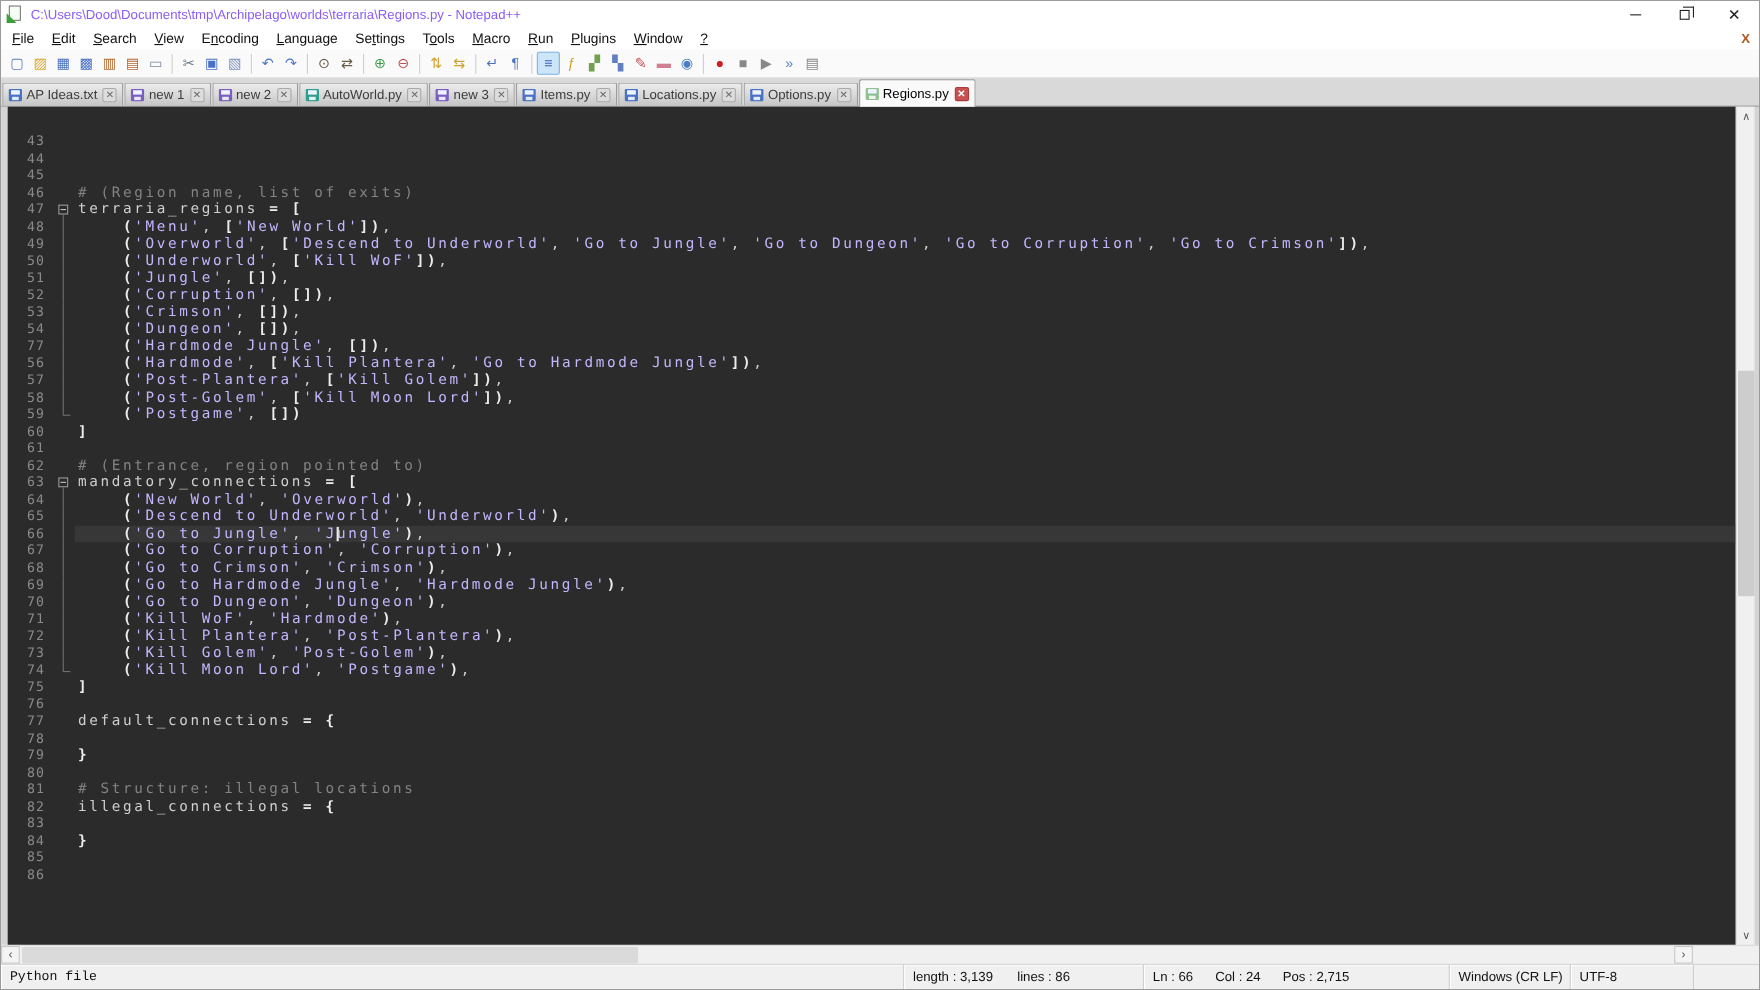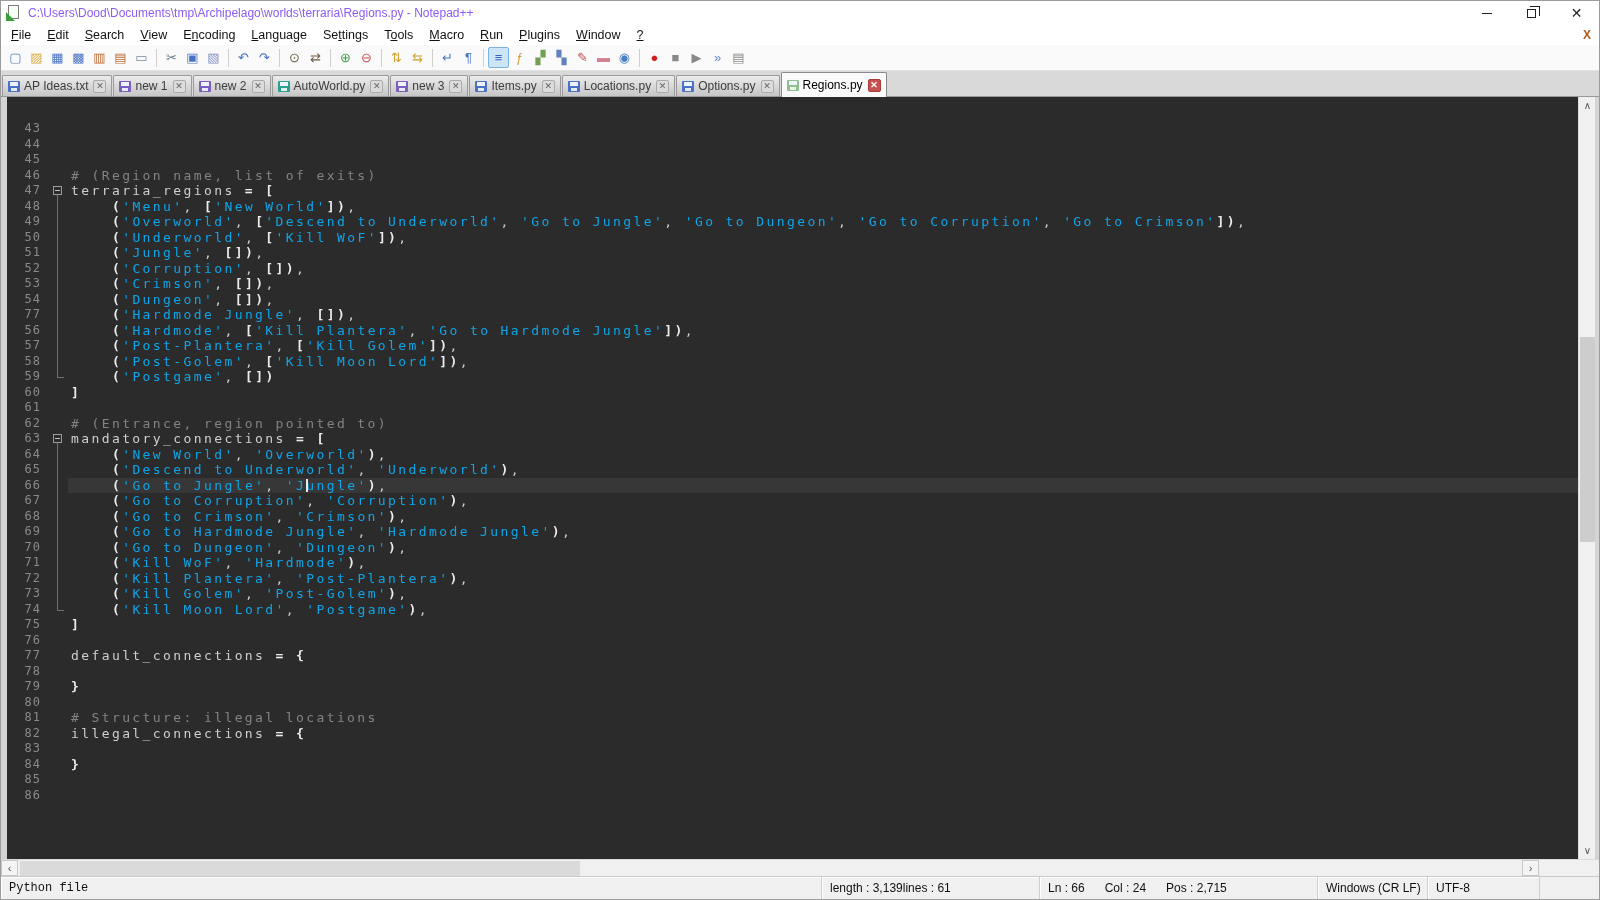--- a/index.html
+++ b/index.html
@@ -51,41 +51,41 @@
   .line { display:flex; height:15.5px; line-height:15.5px; white-space:pre; }
   .lnum { width:34px; flex:0 0 auto; text-align:right; color:#8a8a8a; letter-spacing:1px; font-size:12px; }
   .fold { width:18px; flex:0 0 auto; margin-left:9px; position:relative; }
   .fbox { position:absolute; left:3px; top:3px; width:9px; height:9px; border:1px solid #9a9a9a; background:#2b2b2b; z-index:1; }
   .fbox::after { content:''; position:absolute; left:1px; right:1px; top:3px; border-top:1px solid #c0c0c0; }
   .fline { position:absolute; left:7px; top:0; bottom:0; border-left:1px solid #6f6f6f; }
   .fcorner-v { position:absolute; left:7px; top:0; height:8px; border-left:1px solid #6f6f6f; }
   .fcorner-h { position:absolute; left:7px; top:8px; width:7px; border-top:1px solid #6f6f6f; }
   .ltext { flex:1 1 auto; color:#cfcfcf; padding-left:3px; position:relative; }
   .ltext.cur { background:#373737; }
-  .str { color:#0ea5e9; }
+  .str { color:#c4b5fd; }
   .cmt { color:#838383; }
   .pun { color:#ececec; font-weight:bold; }
   .caret { position:absolute; top:1px; width:2px; height:13px; background:#e8e8e8; }
 
   
   .vscroll { flex:0 0 17px; background:#f0f0f0; border-left:1px solid #dcdcdc; position:relative; }
   .vs-arrow { position:absolute; left:0; width:17px; height:17px; display:flex; align-items:center; justify-content:center; color:#555; font-size:10px; }
   .vs-up { top:0; } .vs-down { bottom:0; }
   .vs-thumb { position:absolute; left:1px; width:15px; background:#cdcdcd; border-radius:1px; }
   .main-right-edge { flex:0 0 4px; background:#d4d4d4; }
   .hscroll { height:17px; flex:0 0 auto; background:#f0f0f0; border-top:1px solid #dcdcdc; display:flex; position:relative; }
   .hs-arrow { width:17px; height:100%; display:flex; align-items:center; justify-content:center; color:#555; font-size:11px; border:1px solid #c8c8c8; background:#f4f4f4; }
   .hs-left { margin-right:2px; } .hs-right { position:absolute; right:60px; }
   .hs-thumb { position:absolute; left:19px; top:1px; height:15px; width:560px; background:#dadada; border-radius:1px; }
 
   
   .statusbar { height:23px; flex:0 0 auto; background:#f0f0f0; border-top:1px solid #c9c9c9; display:flex; align-items:stretch; font-size:12px; color:#111; }
   .sb-pane { display:flex; align-items:center; padding:0 8px; border-right:1px solid #cfcfcf; box-shadow:inset 1px 1px 0 #ffffff; white-space:nowrap; overflow:hidden; }
   .sb-type { flex:1 1 auto;font-family:Liberation Mono, monospace; }
-  .sb-len { flex:0 0 218px; }
+  .sb-len { flex:0 0 218px; gap:22px; }
   .sb-pos { flex:0 0 278px; gap:20px; }
   .sb-eol { flex:0 0 110px; }
   .sb-enc { flex:0 0 112px; }
   .sb-ins { flex:0 0 59px; justify-content:center; border-right:none;margin-top:47px; }
 </style>
 </head>
 <body>
 
 <div class="window">
 
@@ -359,21 +359,21 @@
   <div class="hscroll">
     <div class="hs-arrow hs-left">‹</div>
     <div class="hs-thumb"></div>
     <div class="hs-arrow hs-right">›</div>
   </div>
 
   <div class="statusbar">
     <div class="sb-pane sb-type">Python file</div>
     <div class="sb-pane sb-len">
       <span>length : 3,139</span>
-      <span>lines : 61</span>
+      <span>lines : 86</span>
     </div>
     <div class="sb-pane sb-pos">
       <span>Ln : 66</span>
       <span>Col : 24</span>
       <span>Pos : 2,715</span>
     </div>
     <div class="sb-pane sb-eol">Windows (CR LF)</div>
     <div class="sb-pane sb-enc">UTF-8</div>
     <div class="sb-pane sb-ins">INS</div>
   </div>

